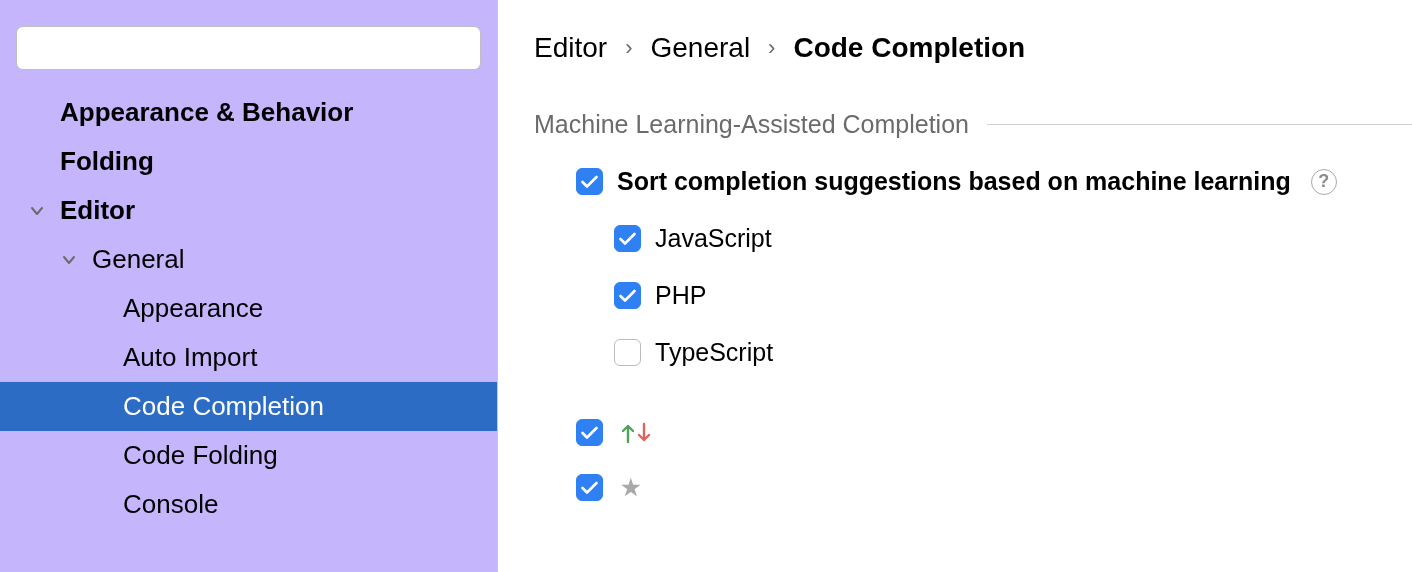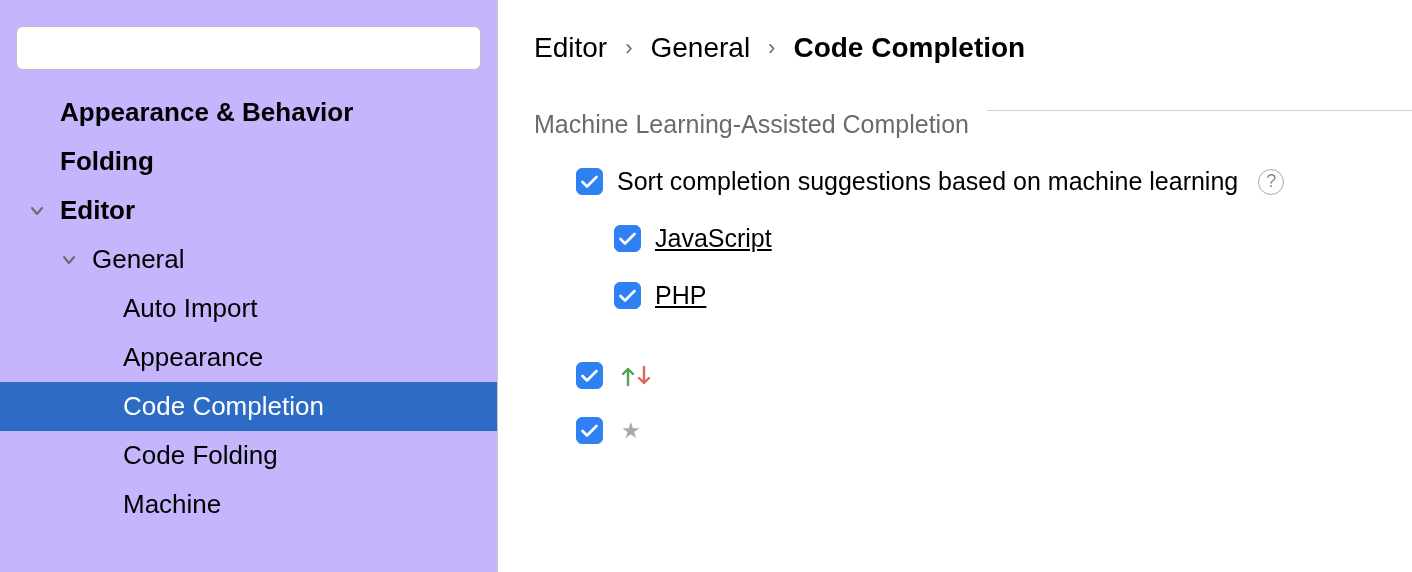--- a/index.html
+++ b/index.html
@@ -65,39 +65,39 @@
   .breadcrumb {
     display: flex; align-items: center;
     font-size: 28px;
     gap: 18px;
     margin-bottom: 46px;
   }
   .breadcrumb .crumb { cursor: default; }
   .breadcrumb .crumb.current { font-weight: 700; }
   .breadcrumb .sep { color: #6b6b6b; font-size: 22px;}
   .section-header {
-    display: flex; 
+    display: flex; align-items: center;
     color: #6b6b6b;
     font-size: 25px;
     margin-bottom: 28px;
   }
   .section-header .line {
     flex: 1;
     height: 1px;
     background: #d0d0d0;
     margin-left: 18px;
   }
   .opt-row {
     display: flex; align-items: center;
     gap: 14px;
     margin-bottom: 28px;
     font-size: 25px;
   }
-  .opt-row.indent1 { padding-left: 42px; }
-  .opt-row.indent2 { padding-left: 80px; text-decoration: underline; }
+  .opt-row.indent1 { padding-left: 42px; font-weight: bold; }
+  .opt-row.indent2 { padding-left: 80px; }
   .checkbox {
     width: 27px; height: 27px;
     border-radius: 6px;
     border: 1.5px solid #bcbcbc;
     background: #fff;
     display: inline-flex; align-items: center; justify-content: center;
     flex-shrink: 0;
   }
   .checkbox.checked {
     background: #2f80f3;
@@ -152,33 +152,33 @@
         </div>
         <div class="tree-item lvl1">
           <span class="chev">
             <svg width="14" height="14" viewBox="0 0 14 14">
               <path d="M2 4 L7 10 L12 4" stroke="currentColor" stroke-width="2" fill="none" stroke-linecap="round" stroke-linejoin="round"></path>
             </svg>
           </span>
           <span>General</span>
         </div>
         <div class="tree-item lvl2">
+          <span>Appearance</span>
+        </div>
+        <div class="tree-item lvl2">
           <span>Auto Import</span>
-        </div>
-        <div class="tree-item lvl2">
-          <span>Appearance</span>
         </div>
         <div class="tree-item lvl2 selected">
           <span>Code Completion</span>
         </div>
         <div class="tree-item lvl2">
           <span>Code Folding</span>
         </div>
         <div class="tree-item lvl2">
-          <span>Machine</span>
+          <span>Console</span>
         </div>
       </div>
   </div>
 
   <div class="content">
     <div class="breadcrumb">
       <span class="crumb">Editor</span>
       <span class="sep">›</span>
       <span class="crumb">General</span>
       <span class="sep">›</span>
@@ -210,20 +210,24 @@
           <span>JavaScript</span>
         </div>
         <div class="opt-row indent2">
           <span class="checkbox checked">
             <svg width="17" height="14" viewBox="0 0 17 14">
               <path d="M1.5 7 L6 11.5 L15.5 2" stroke="#fff" stroke-width="2.6" fill="none" stroke-linecap="round" stroke-linejoin="round"></path>
             </svg>
           </span>
           <span>PHP</span>
         </div>
+        <div class="opt-row indent2">
+          <span class="checkbox"></span>
+          <span>TypeScript</span>
+        </div>
       </div>
 
     <div style="height:24px"></div>
 
     <div class="opt-row indent1">
       <span class="checkbox checked">
         <svg width="17" height="14" viewBox="0 0 17 14">
             <path d="M1.5 7 L6 11.5 L15.5 2" stroke="#fff" stroke-width="2.6" fill="none" stroke-linecap="round" stroke-linejoin="round"></path>
           </svg>
       </span>

